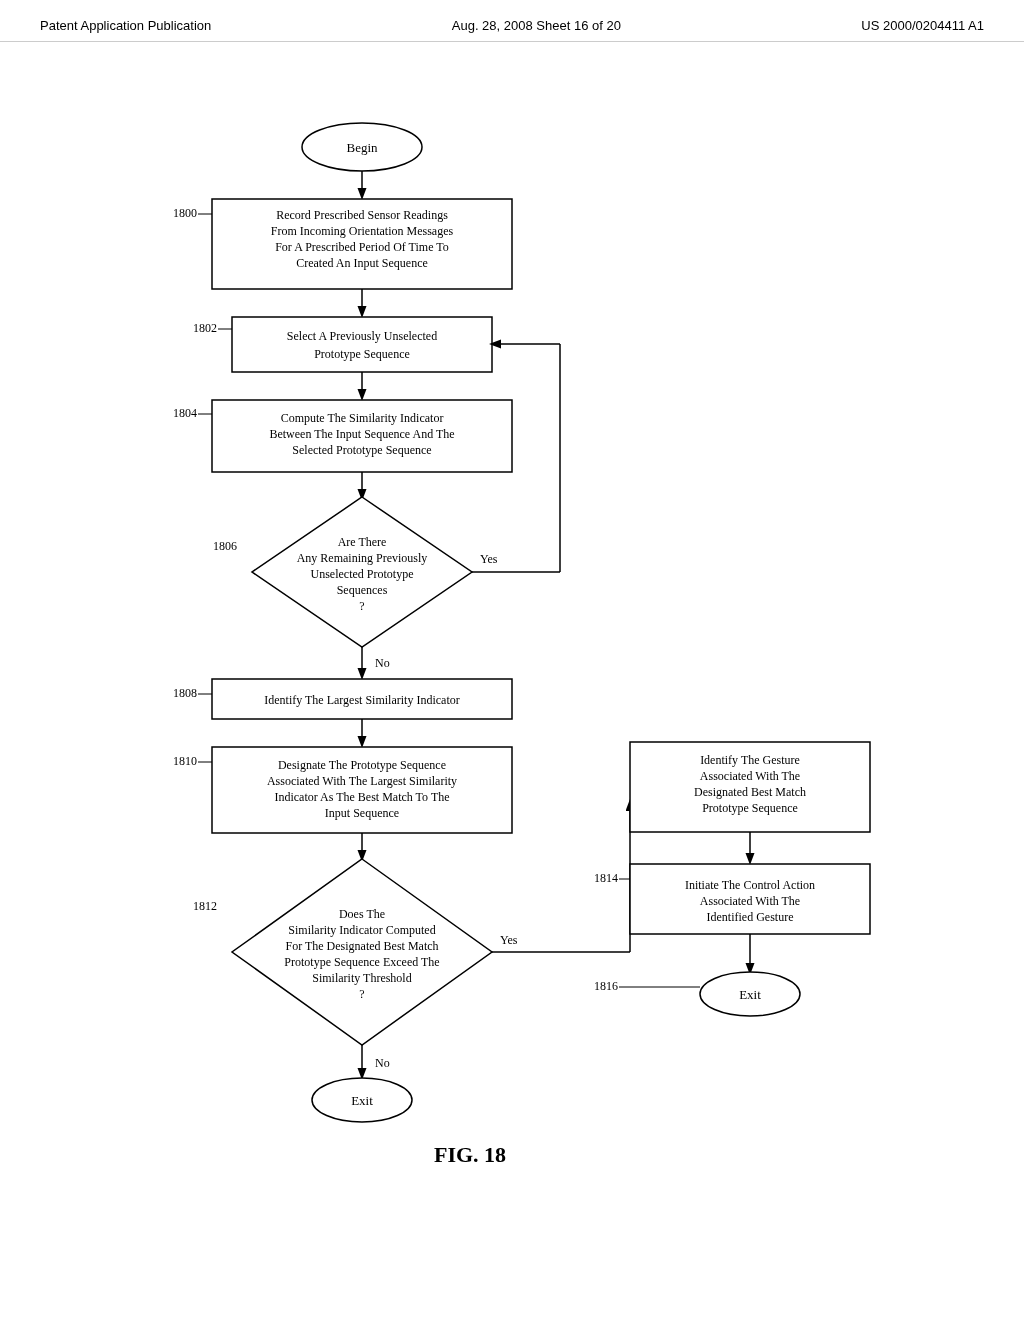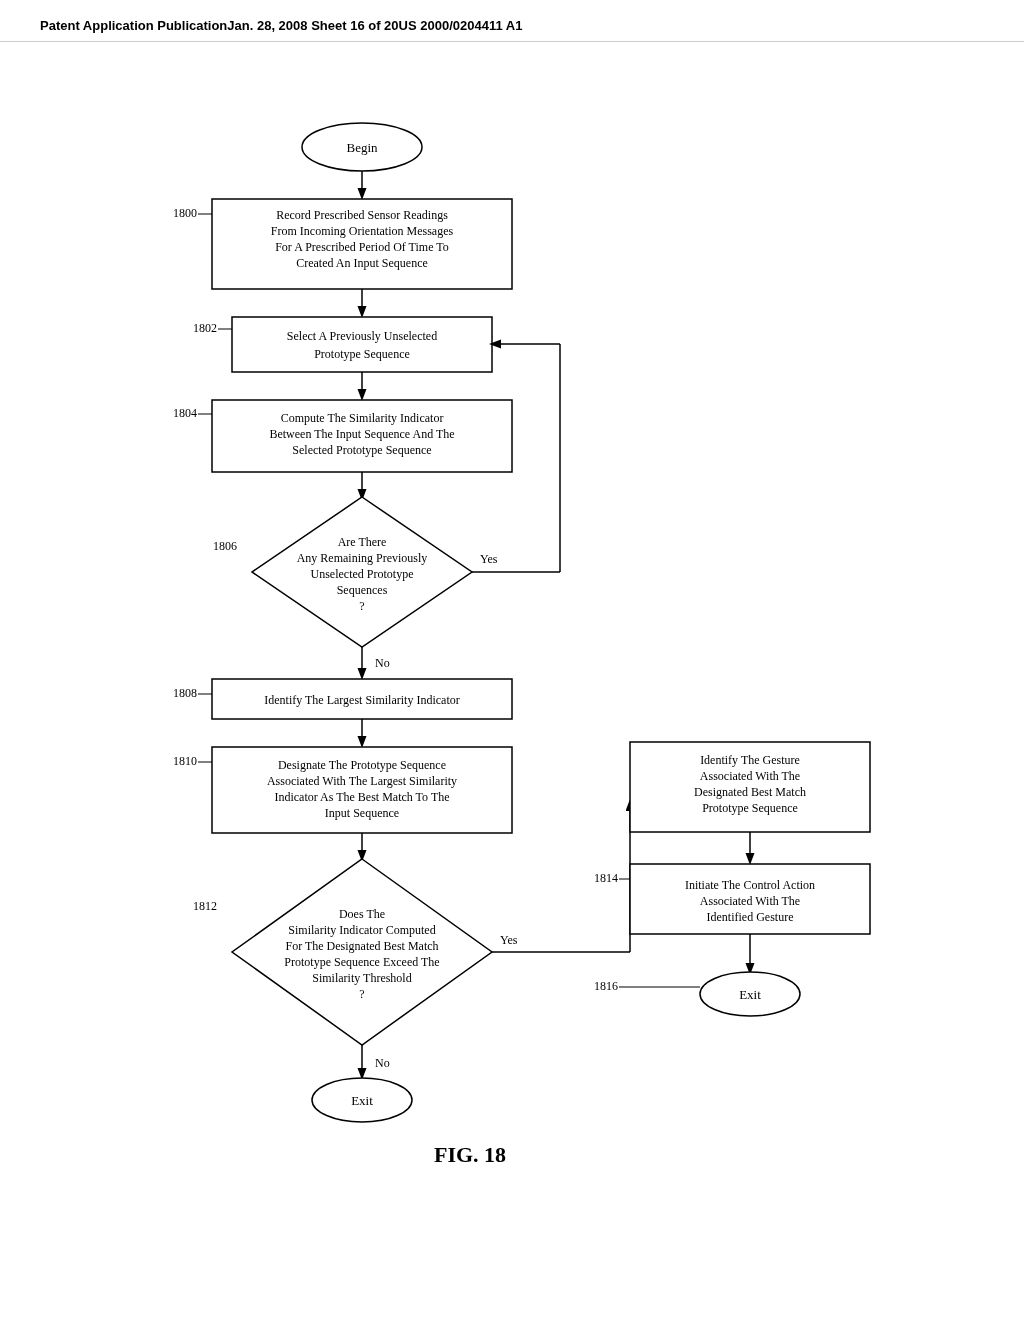--- a/index.html
+++ b/index.html
@@ -7,24 +7,24 @@
       width: 1024px;
       min-height: 1320px;
       background: #fff;
       font-family: Arial, sans-serif;
       font-size: 13px;
       color: #000;
     }
 
     .header {
       display: flex;
+      justify-content: space-between;
       padding: 18px 40px 8px 40px;
       font-size: 13px;
       border-bottom: 1px solid #ccc;
-      font-weight: bold;
     }
 
     .diagram-area {
       position: relative;
       width: 100%;
       height: 1240px;
       font-family: Liberation Serif, serif;
     }
 
     svg {
@@ -32,21 +32,21 @@
       top: 0; left: 0;
       width: 100%;
       height: 100%;
     }
   </style>
 </head>
 <body>
 
 <div class="header">
   <span>Patent Application Publication</span>
-  <span>Jan. 28, 2008  Sheet 16 of 20</span>
+  <span>Aug. 28, 2008  Sheet 16 of 20</span>
   <span>US 2000/0204411 A1</span>
 </div>
 
 <div class="diagram-area">
   <svg viewBox="0 0 1024 1240" xmlns="http://www.w3.org/2000/svg">
 
     <defs>
       <marker id="arrow" markerWidth="8" markerHeight="8" refX="6" refY="3" orient="auto">
         <path d="M0,0 L0,6 L8,3 z" fill="#000"></path>
       </marker>

